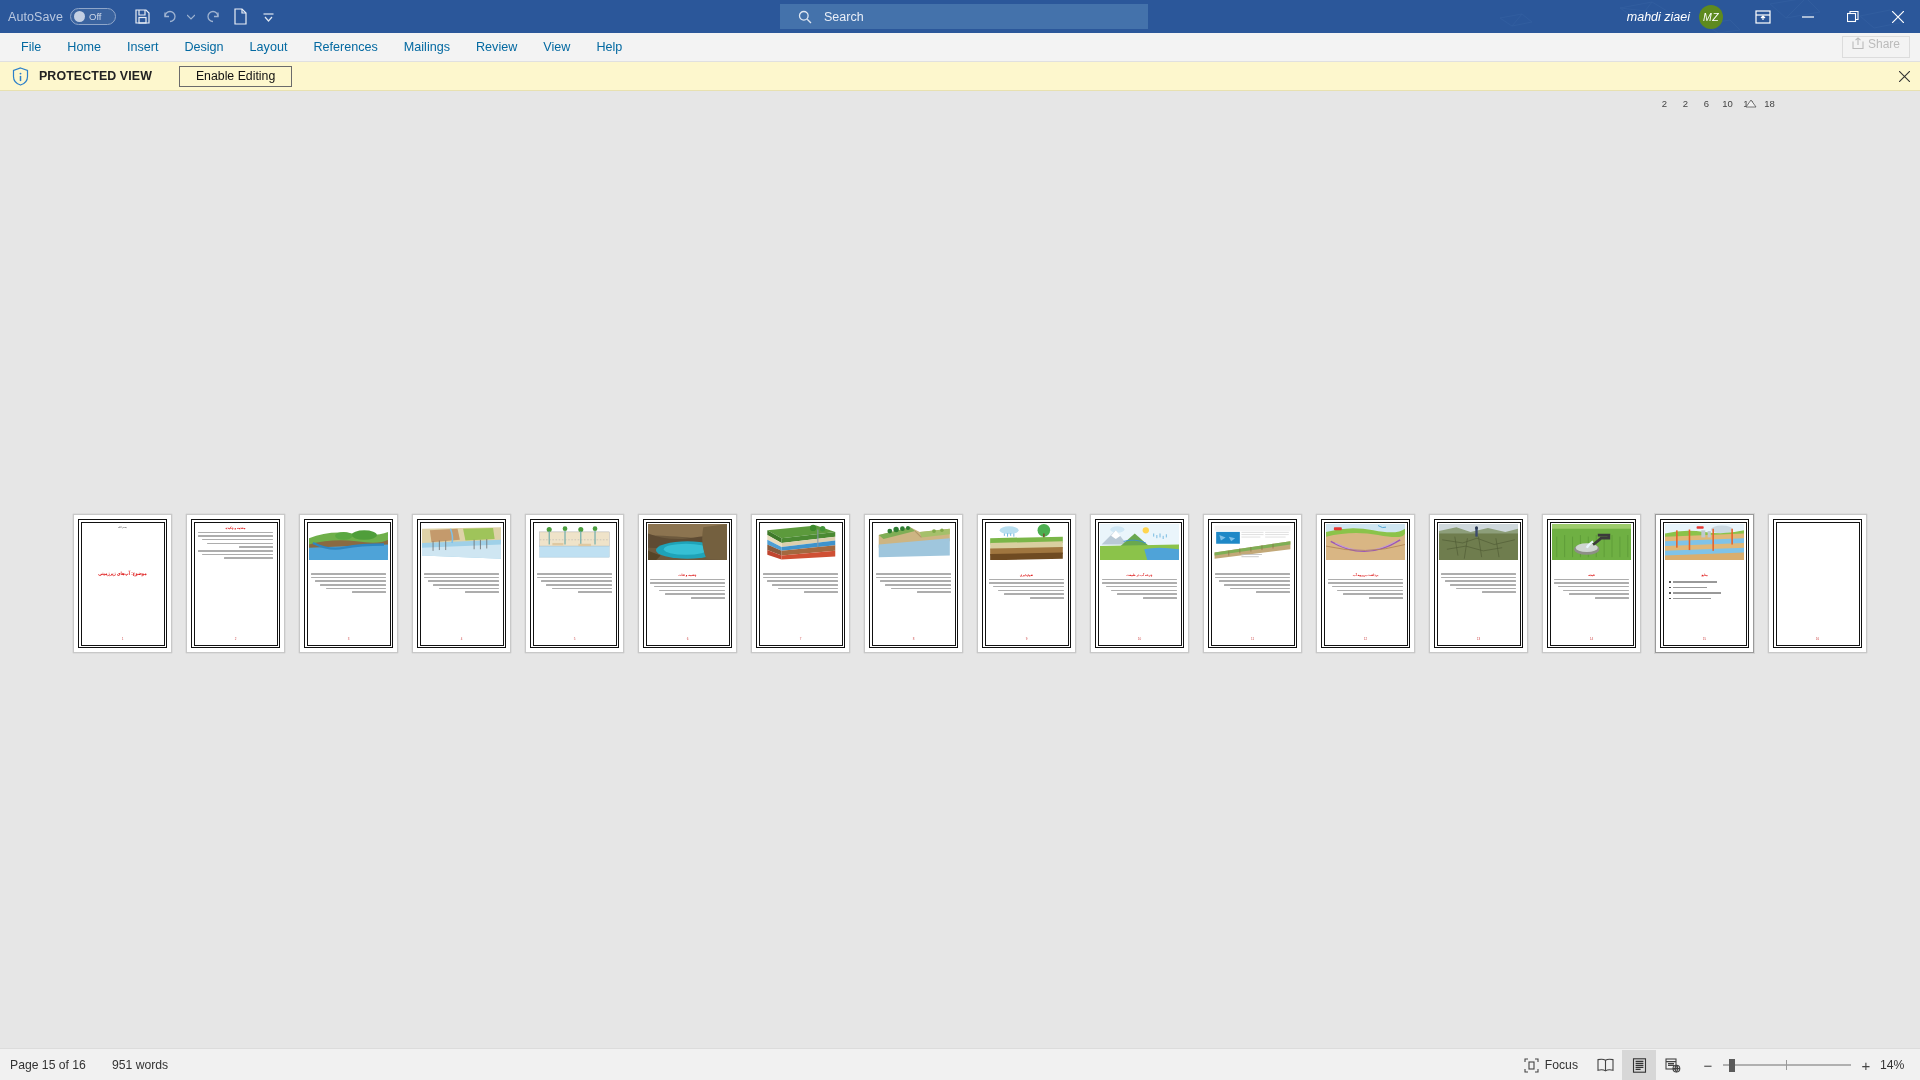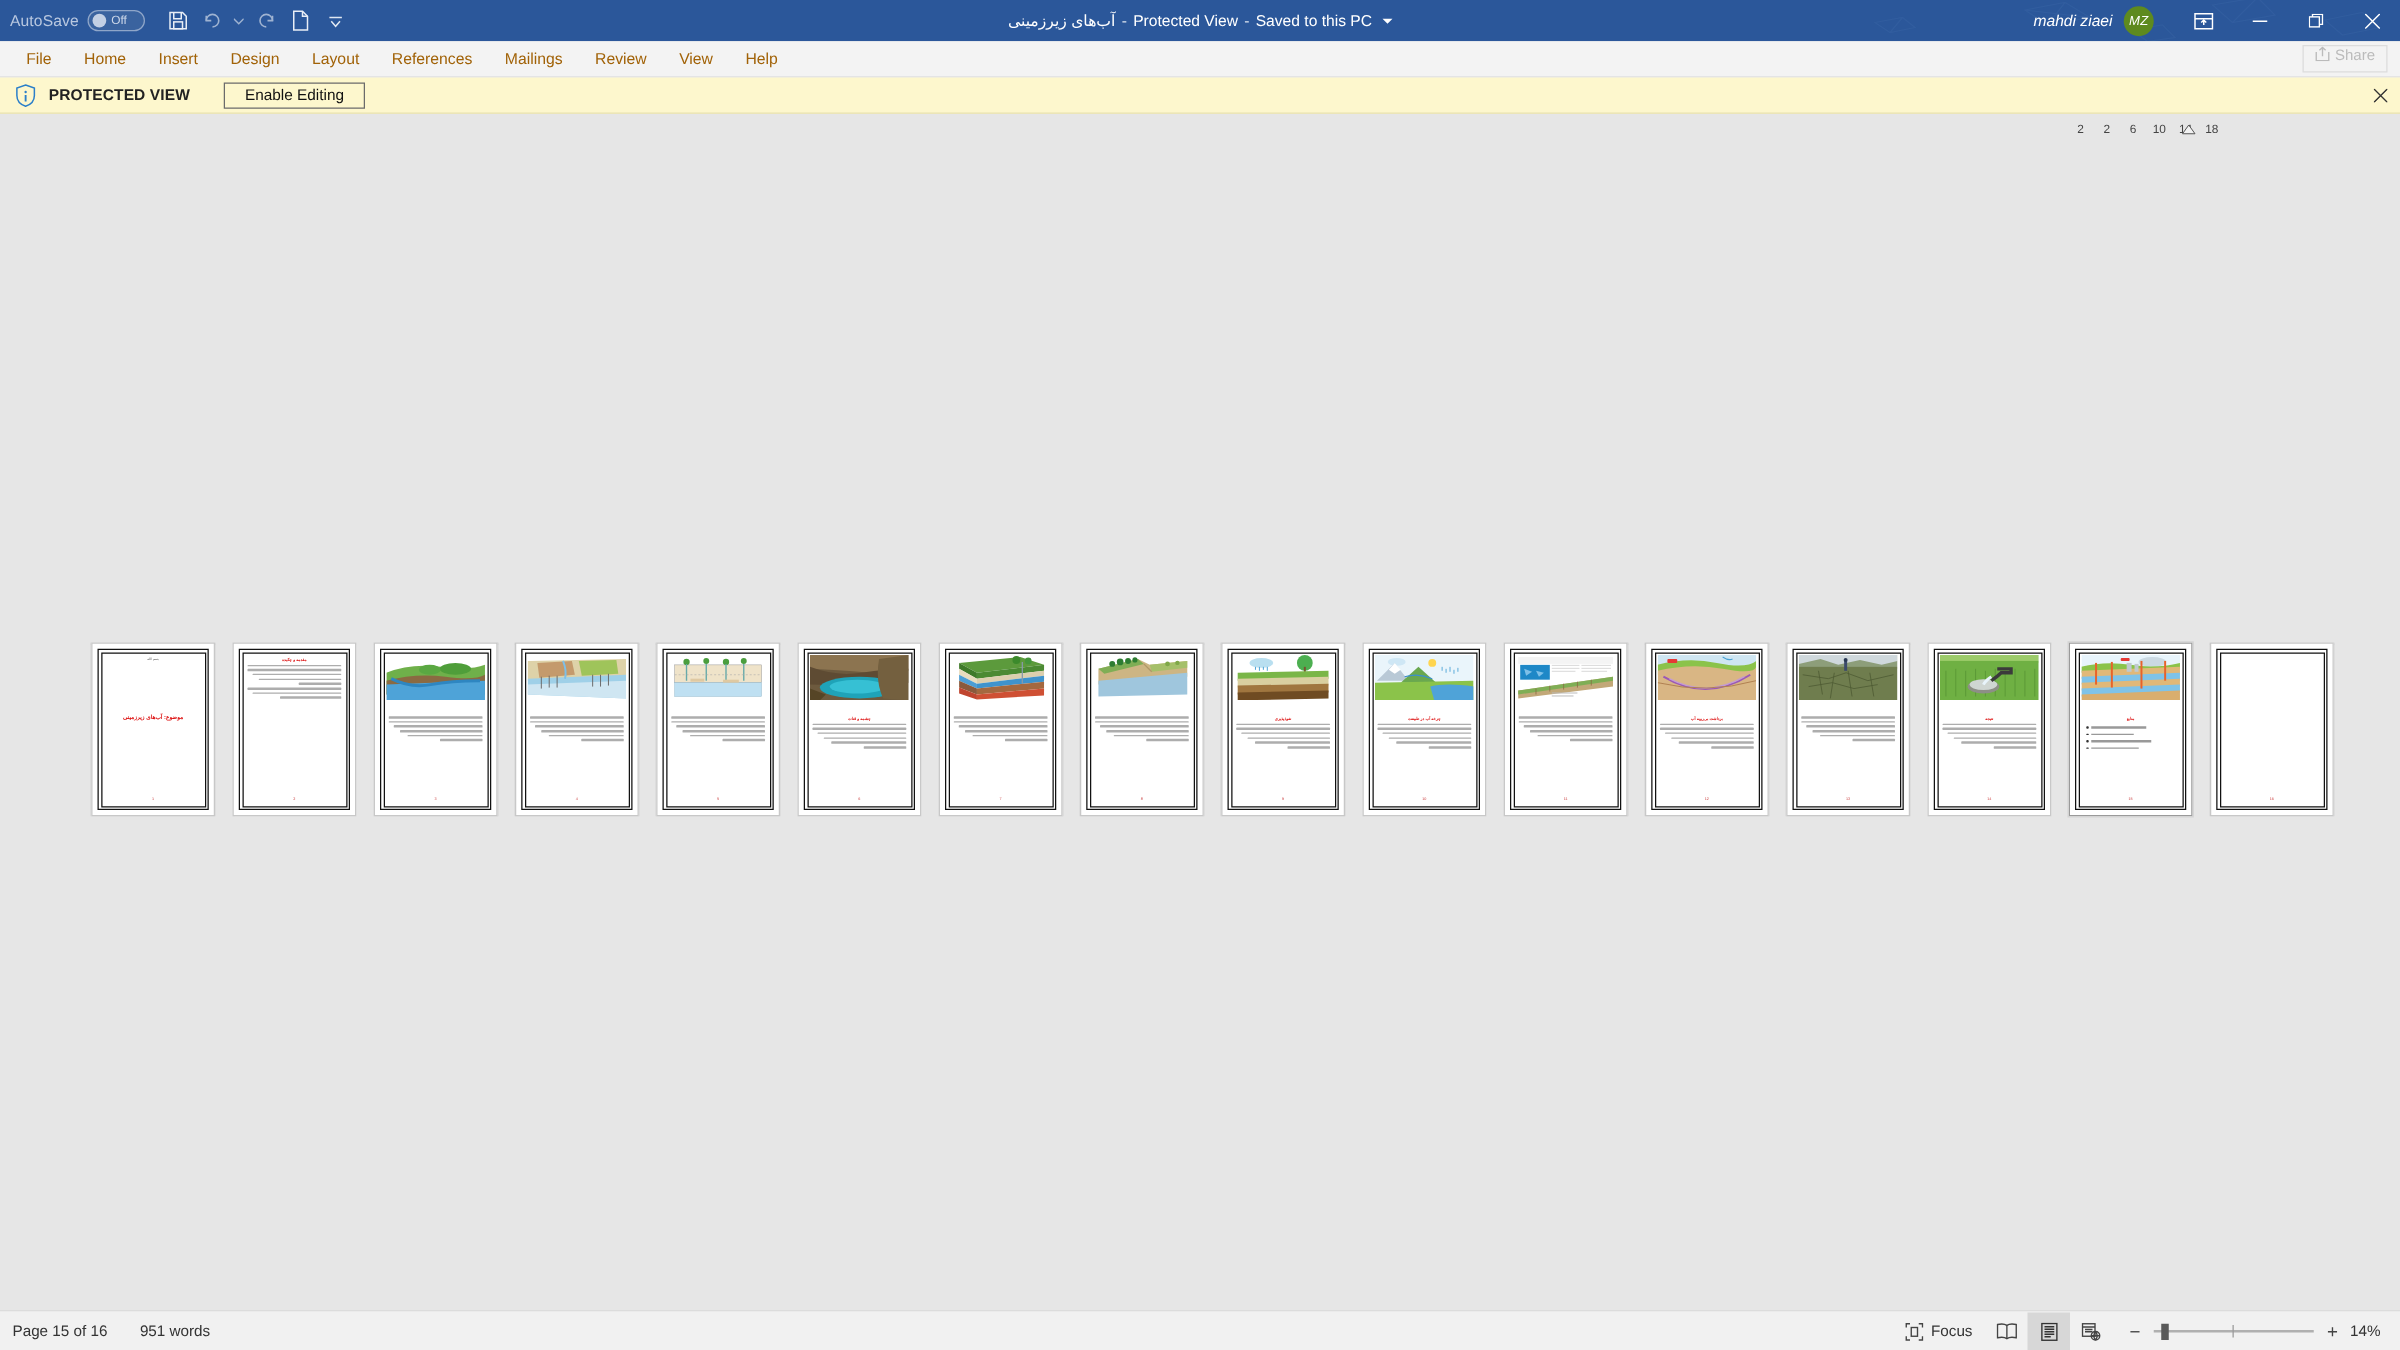--- a/index.html
+++ b/index.html
@@ -88,21 +88,21 @@
 
   
   .ribbon {
     height: 29px; background: #f3f3f3;
     display: flex; align-items: center;
     border-bottom: 1px solid #e0e0e0;
     position: relative;
   }
   .tabs { display: flex; align-items: center; padding-left: 8px; }
   .tab {
-    font-size: 12.6px; color: #a16207;
+    font-size: 12.6px; color: #0369a1;
     padding: 0 13px; height: 29px; line-height: 29px;
     white-space: nowrap;
   }
   .share-btn {
     position: absolute; right: 10px; top: 3px;
     width: 68px; height: 22px;
     border: 1px solid #dcdcdc; background: #f3f3f3;
     display: flex; align-items: flex-start; justify-content: center; gap: 4px;
     color: #bbbbbb; font-size: 12px;
   }
@@ -319,20 +319,27 @@
     <div class="doc-title-wrap">
       <span>آب‌های زیرزمینی</span>
       <span class="sep">-</span>
       <span>Protected View</span>
       <span class="sep">-</span>
       <span>Saved to this PC</span>
       <span class="caret-dn"></span>
     </div>
   </div>
 
+  <div class="searchbox">
+    <svg class="sq" width="14" height="14" viewBox="0 0 14 14" fill="none" stroke="#dfe7f2" stroke-width="1.3">
+      <circle cx="5.8" cy="5.8" r="4.3"></circle>
+        <path d="M9.2 9.2L13 13"></path>
+    </svg>
+    <span class="search-ph">Search</span>
+  </div>
 
   <div class="title-right">
     <span class="username">mahdi ziaei</span>
     <div class="avatar">
       <span>MZ</span>
     </div>
     <div class="ribbon-opt">
       <svg width="16" height="14" viewBox="0 0 16 14" fill="none" stroke="#fff" stroke-width="1.2">
         <rect x="1" y="1" width="14" height="12"></rect>
           <path d="M1 5h14"></path>

